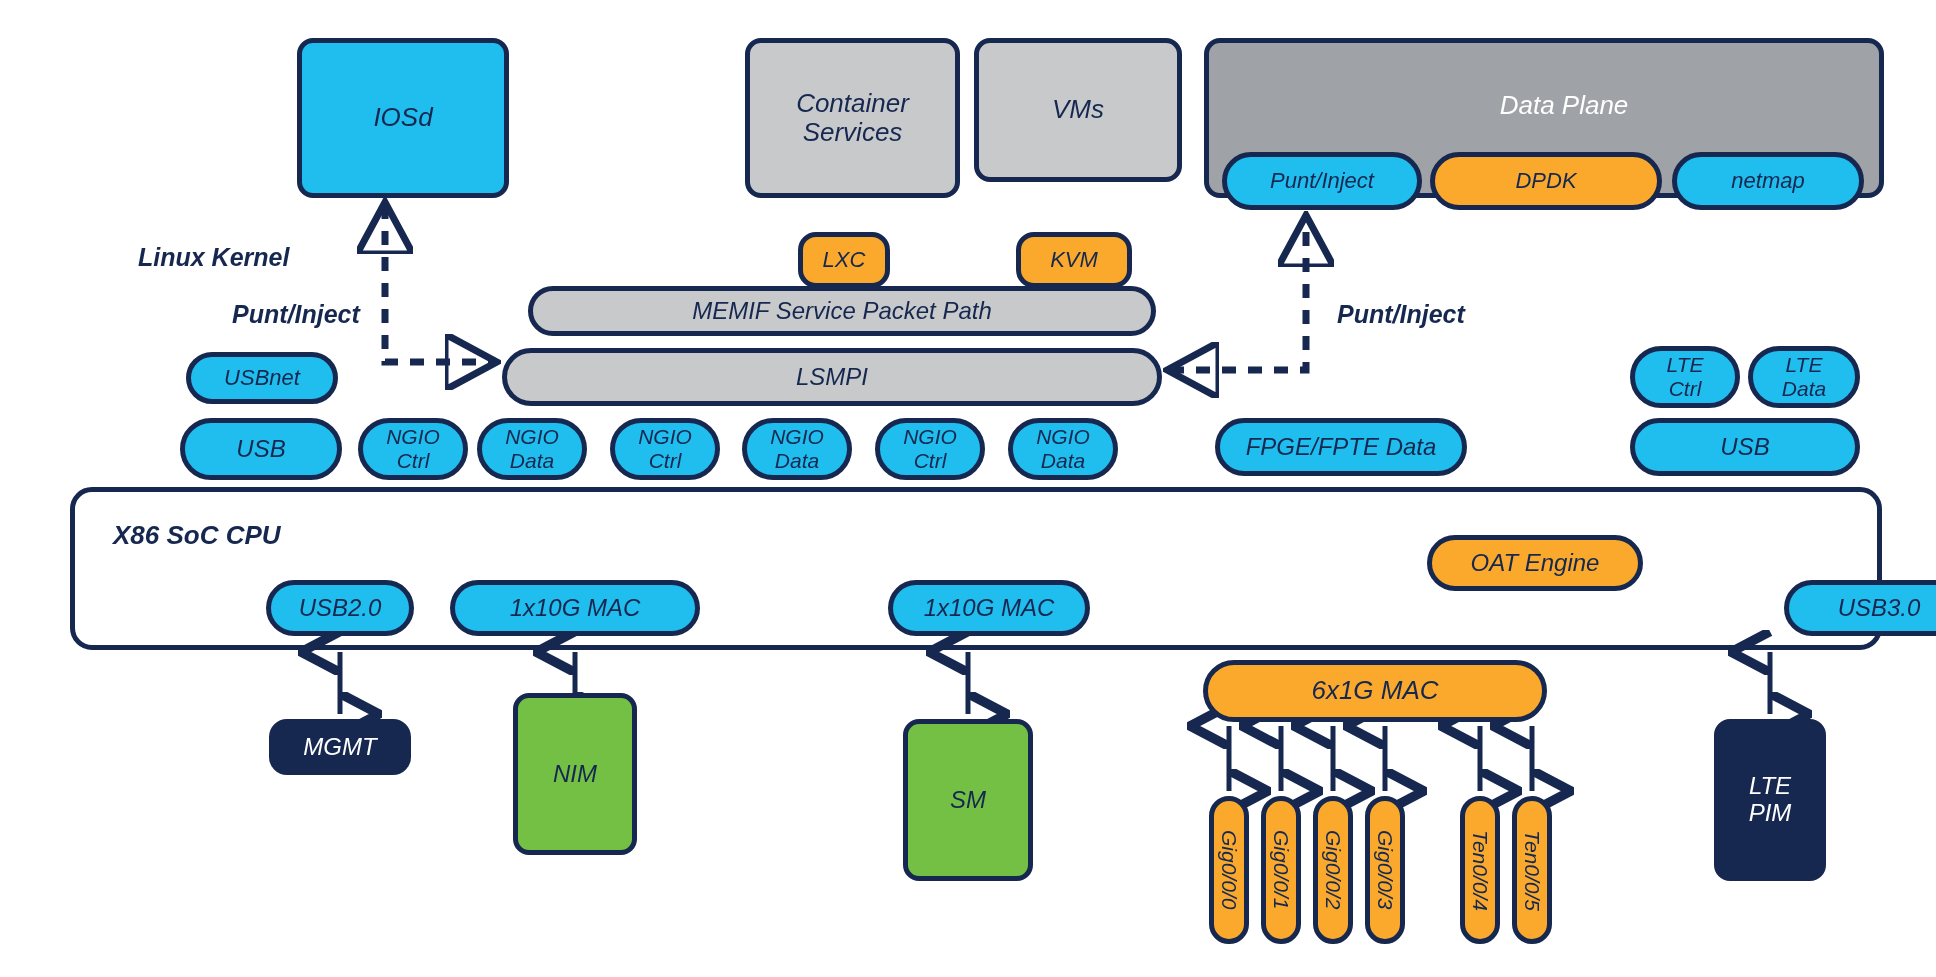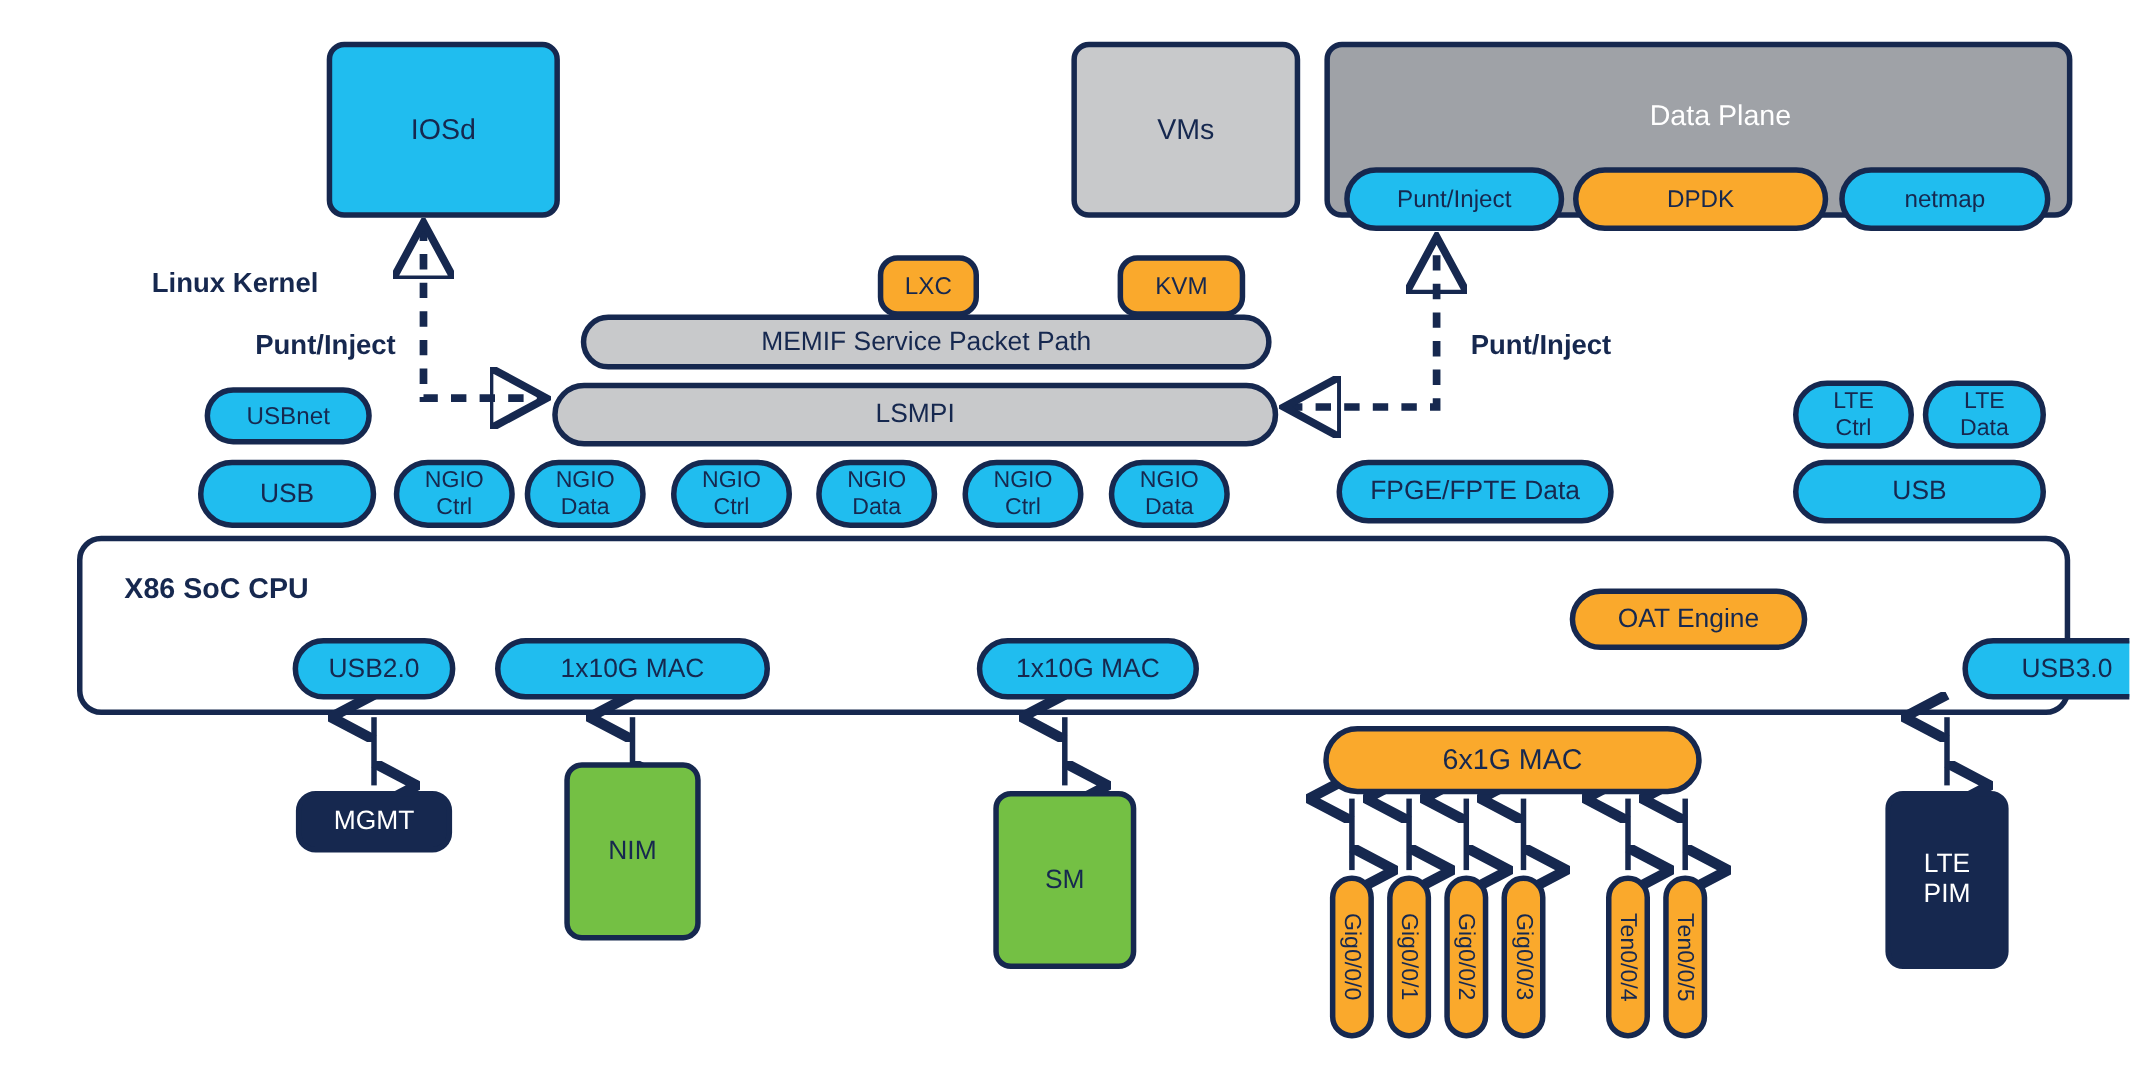--- a/index.html
+++ b/index.html
@@ -10,20 +10,21 @@
   }
   body {
     font-family: "Liberation Sans", sans-serif;
   }
   #canvas {
     position: relative;
     width: 1936px;
     height: 977px;
     background: #ffffff;
     overflow: hidden;
+    font-style: italic;
   }
 
   
   .node {
     position: absolute;
     box-sizing: border-box;
     display: flex;
     align-items: center;
     justify-content: center;
     text-align: center;
@@ -95,22 +96,26 @@
 </head>
 <body>
 
 <div id="canvas">
 
   <div class="node rect fill-cyan t-lg" style="left:297px; top:38px; width:212px; height:160px;">
     <span>IOSd</span>
   </div>
 
 
-
-  <div class="node rect fill-gray t-lg" style="left:974px; top:38px; width:208px; height:160px;text-align:center;">
+  <div class="node rect fill-gray t-lg" style="left:745px; top:38px; width:215px; height:160px;">
+    <span>Container
+Services</span>
+  </div>
+
+  <div class="node rect fill-gray t-lg" style="left:974px; top:38px; width:208px; height:144px;text-align:center;">
     <span>VMs</span>
   </div>
 
   <div class="node rect fill-dgray t-lg container" style="left:1204px; top:38px; width:680px; height:160px; align-items:flex-start; padding-top:48px; color:#ffffff;">
     <span>Data Plane</span>
   </div>
 
   <div class="node pill fill-cyan t-sm overlay" style="left:1222px; top:152px; width:200px; height:58px;">
     <span>Punt/Inject</span>
   </div>

